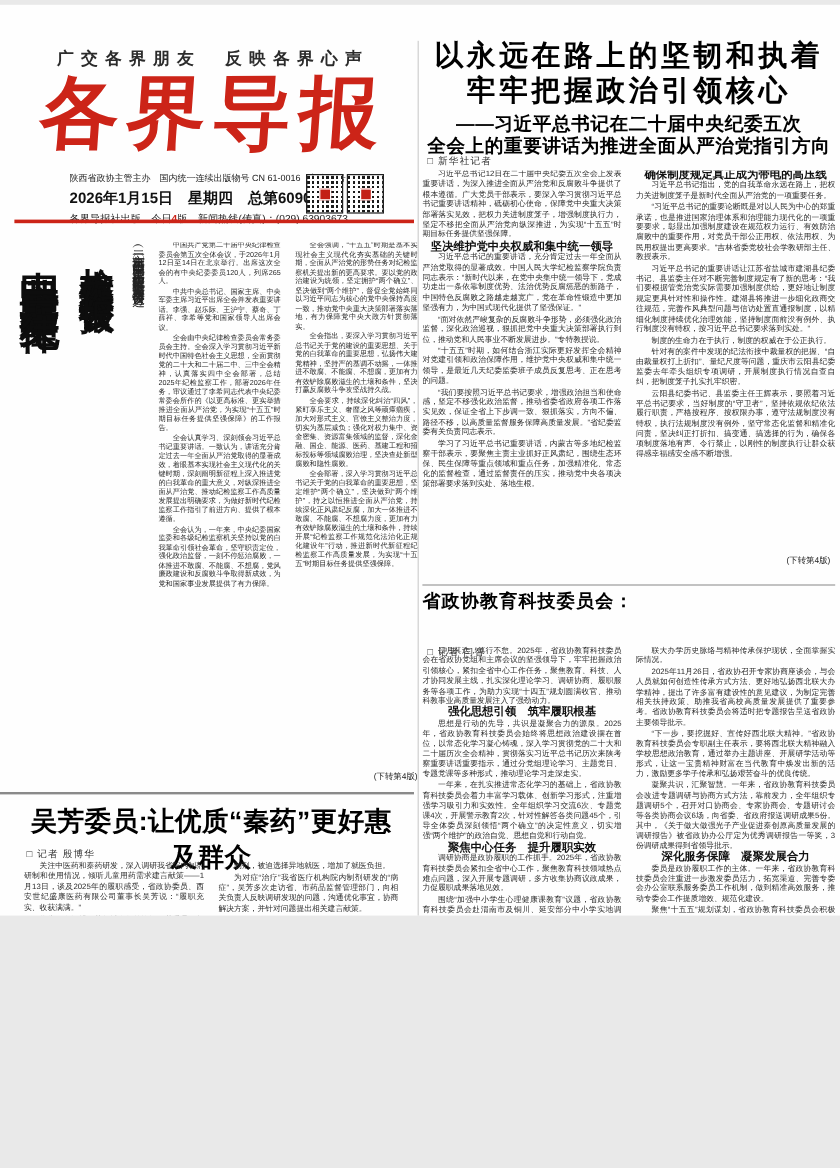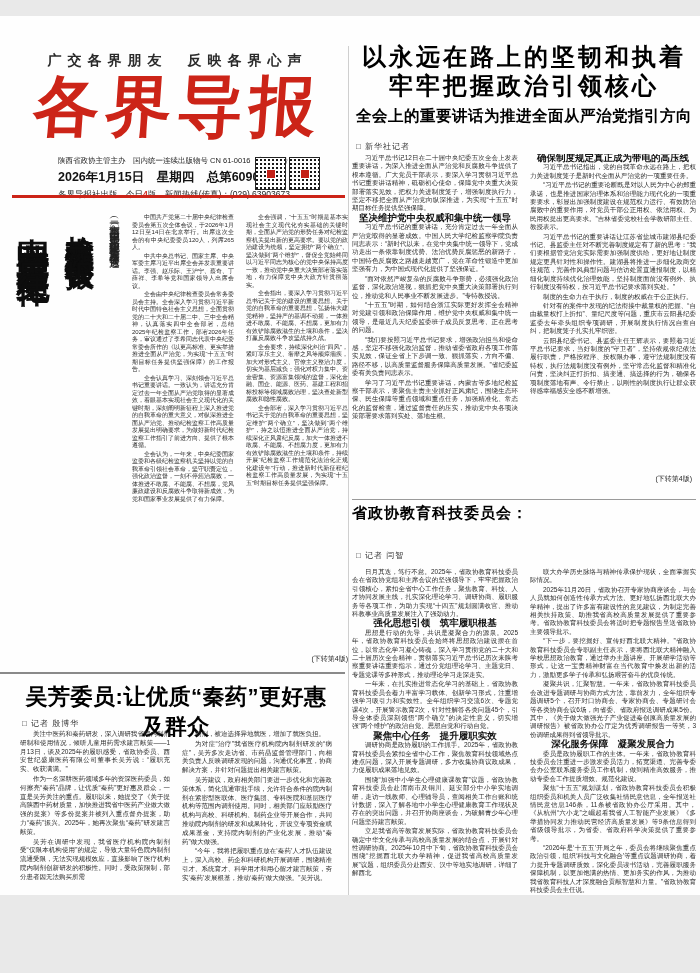--- a/index.html
+++ b/index.html
@@ -1,16 +1,16 @@
 <!DOCTYPE html>
 <html><head>
 <meta charset="utf-8">
 <style>
   html,body{margin:0;padding:0;background:#e9e9e9;}
-  .page{position:relative;width:700px;height:879px;margin:16px auto;background:#fefefe;
+  .page{position:relative;width:700px;height:759px;margin:4px auto;background:#fefefe;
         font-family:"Liberation Sans","DejaVu Sans",sans-serif;color:#1c1c1c;overflow:hidden;}
   
   .mast{position:absolute;left:10px;top:0;width:335px;height:185px;}
   .tagline{position:absolute;left:0;top:36px;width:100%;text-align:center;
            font-family:"Liberation Serif","DejaVu Serif",serif;font-weight:bold;
            font-size:14px;letter-spacing:6px;color:#2b2b2b;}
   .paper-title{position:absolute;left:0;top:46px;width:100%;text-align:center;
            font-family:"DejaVu Serif","Liberation Serif",serif;font-weight:bold;
            font-size:66px;line-height:88px;letter-spacing:6px;color:#cc2418;
            transform:skewX(-4deg);}
@@ -39,21 +39,21 @@
   .body-t{font-size:6.5px;line-height:8.4px;text-align:justify;color:#2a2a2a;}
   .body-t p{margin:0 0 1px 0;text-indent:2em;}
   .subhead{font-size:9.5px;font-weight:bold;text-align:center;color:#111;
            margin:4px 0 3px 0;text-indent:0 !important;}
   .contd{position:absolute;font-size:7px;color:#222;}
   .tag{position:absolute;background:#0c4a6e;color:#fff;font-weight:bold;
        display:flex;align-items:center;justify-content:center;letter-spacing:2px;font-style:italic;}
   
   .lead{position:absolute;left:352px;top:28px;width:344px;height:456px;}
   .lead-h1{font-size:24px;line-height:29px;font-weight:bold;text-align:center;
-           letter-spacing:3px;color:#000;font-family:Liberation Mono, monospace;}
+           letter-spacing:3px;color:#000;}
   .lead-sub{font-size:15.5px;line-height:19px;font-weight:bold;text-align:center;
            letter-spacing:0.5px;color:#000;margin-top:4px;}
   .lead .byline{position:absolute;left:4px;top:97px;}
   .lead .cols{position:absolute;left:0;top:110px;width:344px;height:322px;}
   .lead-contd{right:4px;top:430px;}
   
   .comm{position:absolute;left:10px;top:196px;width:338px;height:456px;}
   .vt{writing-mode:vertical-rl;text-orientation:upright;position:absolute;top:0;
       font-weight:bold;color:#0d0d0d;white-space:nowrap;}
   .vt1{left:0px;height:452px;font-size:33px;letter-spacing:3px;}
@@ -69,21 +69,21 @@
   .wf .byline{position:absolute;left:2px;top:42px;}
   .wf .cols{position:absolute;left:0;top:54px;width:312px;height:212px;}
   .wf .body-t{font-size:6.5px;line-height:8.8px;}
   .wf-tag{left:2px;top:267px;width:148px;height:18px;font-size:12px;}
   
   .cmt{position:absolute;left:352px;top:488px;width:344px;height:462px;}
   .cmt-kicker{font-size:15px;font-weight:bold;letter-spacing:1px;color:#000;}
   .cmt-h1{font-size:26px;font-weight:bold;text-align:center;letter-spacing:2px;color:#000;
           margin-top:2px;}
   .cmt .byline{position:absolute;left:4px;top:46px;}
-  .cmt .cols{position:absolute;left:0;top:64px;width:344px;height:376px;}
+  .cmt .cols{position:absolute;left:0;top:47px;width:344px;height:376px;}
   .cmt-tag{left:166px;top:440px;width:178px;height:18px;font-size:11px;letter-spacing:1px;}
 </style>
 </head>
 <body>
 
 <div class="page">
 
   <div class="mast">
     <div class="tagline">广交各界朋友　反映各界心声</div>
     <div class="paper-title">各界导报</div>
@@ -98,20 +98,21 @@
   </div>
 
   <div class="vdiv"></div>
   <div class="hdiv-lead"></div>
   <div class="hdiv-wf"></div>
 
   <div class="lead">
     <div class="lead-h1">以永远在路上的坚韧和执着</div>
     <div class="lead-h1">牢牢把握政治引领核心</div>
     <div class="lead-sub">
+      <div>——习近平总书记在二十届中央纪委五次</div>
       <div>全会上的重要讲话为推进全面从严治党指引方向</div>
     </div>
     <div class="byline">□ 新华社记者</div>
     <div class="cols">
       <div class="col body-t">
         <p>习近平总书记12日在二十届中央纪委五次全会上发表重要讲话，为深入推进全面从严治党和反腐败斗争提供了根本遵循。广大党员干部表示，要深入学习贯彻习近平总书记重要讲话精神，砥砺初心使命，保障党中央重大决策部署落实见效，把权力关进制度笼子，增强制度执行力，坚定不移把全面从严治党向纵深推进，为实现“十五五”时期目标任务提供坚强保障。</p>
         <p class="subhead">坚决维护党中央权威和集中统一领导</p>
         <p>习近平总书记的重要讲话，充分肯定过去一年全面从严治党取得的显著成效。中国人民大学纪检监察学院负责同志表示：“新时代以来，在党中央集中统一领导下，党成功走出一条依靠制度优势、法治优势反腐惩恶的新路子，中国特色反腐败之路越走越宽广，党在革命性锻造中更加坚强有力，为中国式现代化提供了坚强保证。”</p>
         <p>“面对依然严峻复杂的反腐败斗争形势，必须强化政治监督，深化政治巡视，狠抓把党中央重大决策部署执行到位，推动党和人民事业不断发展进步。”专特教授说。</p>
         <p>“十五五”时期，如何结合浙江实际更好发挥全会精神对党建引领和政治保障作用，维护党中央权威和集中统一领导，是最近几天纪委监委班子成员反复思考、正在思考的问题。</p>

